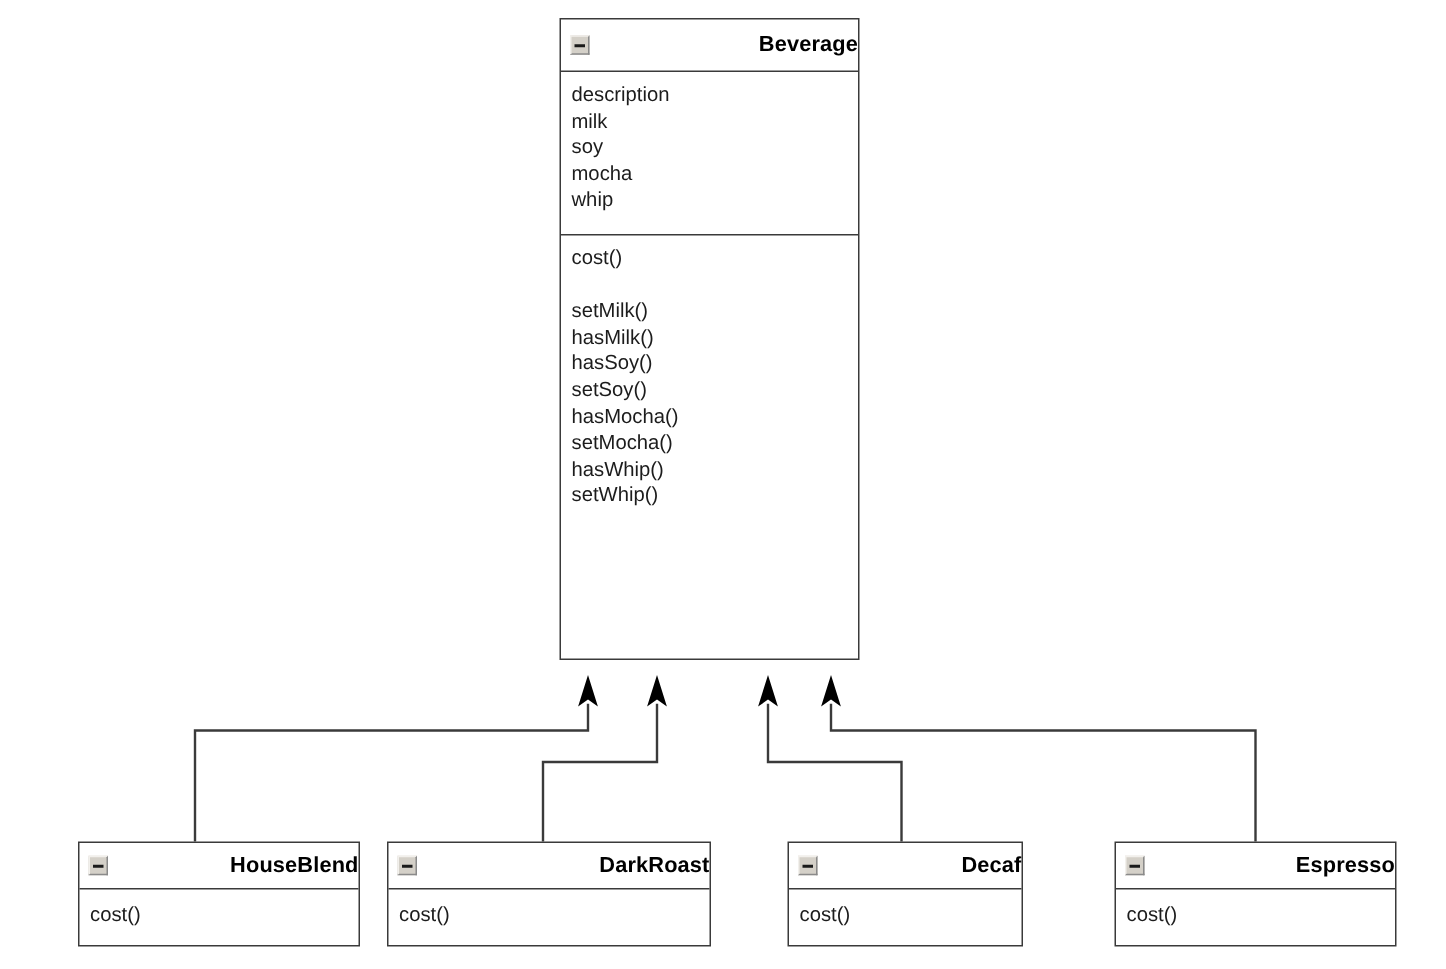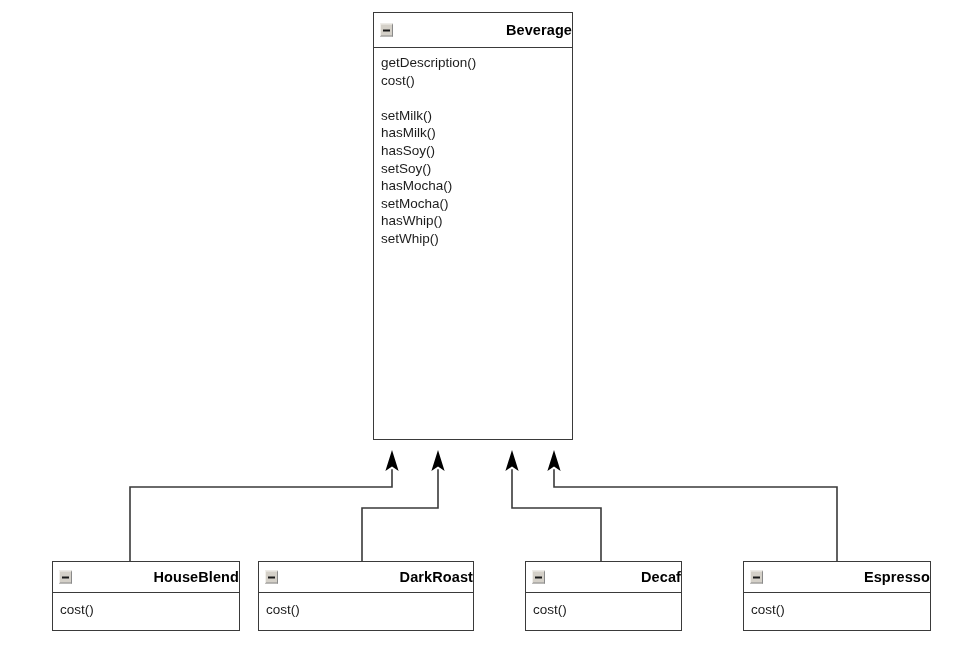--- a/index.html
+++ b/index.html
@@ -142,23 +142,29 @@
       <polygon points="554,450 547.4,471 554,466.4 560.6,471"></polygon>
     </g>
   </svg>
 
   <div class="uml-class" id="class-beverage">
     <div class="uml-header">
       <span class="collapse-icon"></span>
       <span class="uml-title">Beverage</span>
     </div>
 
-
-    <div class="uml-compartment">
-      <div class="uml-line">getDescription()</div>
+    <div class="uml-compartment attrs divided">
+      <div class="uml-line">description</div>
+      <div class="uml-line">milk</div>
+      <div class="uml-line">soy</div>
+      <div class="uml-line">mocha</div>
+      <div class="uml-line">whip</div>
+    </div>
+
+    <div class="uml-compartment">
       <div class="uml-line">cost()</div>
       <div class="uml-line blank"></div>
       <div class="uml-line">setMilk()</div>
       <div class="uml-line">hasMilk()</div>
       <div class="uml-line">hasSoy()</div>
       <div class="uml-line">setSoy()</div>
       <div class="uml-line">hasMocha()</div>
       <div class="uml-line">setMocha()</div>
       <div class="uml-line">hasWhip()</div>
       <div class="uml-line">setWhip()</div>

